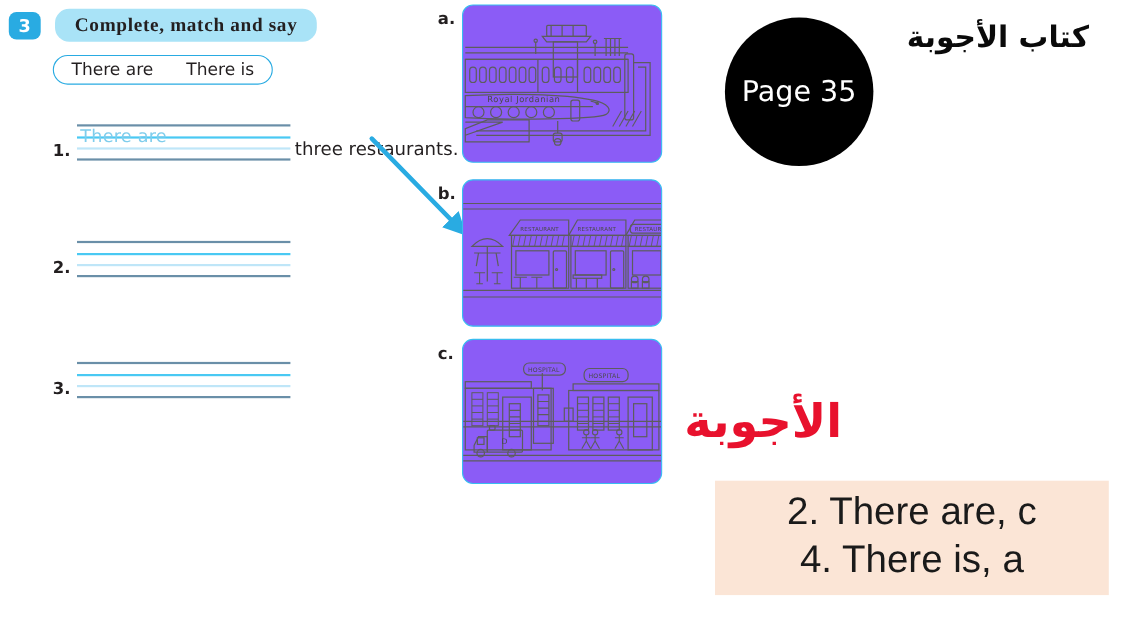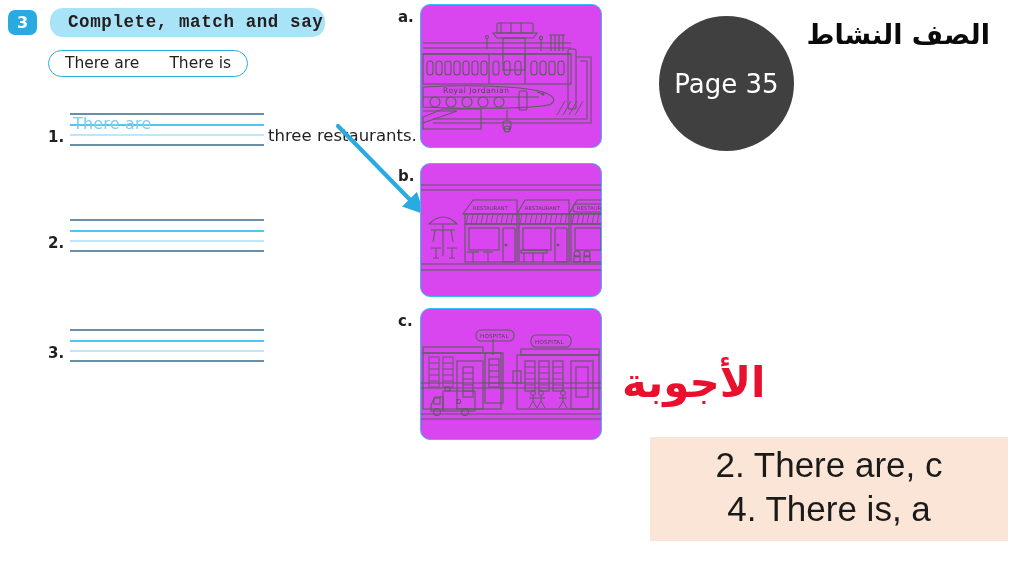--- a/index.html
+++ b/index.html
@@ -39,26 +39,26 @@
     font-weight: bold;
     font-size: 16px;
     display: flex;
     align-items: center;
     justify-content: center;
     font-family: "DejaVu Sans", sans-serif;
   }
   #exercise-title-pill {
     background: #A9E3F7;
     border-radius: 13px;
-    padding: 4px 2px 5px 18px;
+    padding: 4px 18px 5px 18px;
     font-weight: bold;
     font-size: 17.5px;
     letter-spacing: 0.6px;
     color: #231f20;
-    font-family: Liberation Mono, monospace;
+    font-family: Liberation Serif, serif;
   }
 
   #word-bank-pill {
     position: absolute;
     left: 48px; top: 50px;
     border: 1.6px solid #29ABE2;
     border-radius: 14px;
     background: #ffffff;
     padding: 3px 16px 4px 16px;
     display: flex;
@@ -145,34 +145,34 @@
     font-weight: bold;
     font-size: 15px;
     color: #231f20;
     font-family: "DejaVu Sans", sans-serif;
     width: 22px;
     padding-top: 4px;
   }
   .picture-panel {
     border: 1.8px solid #38BDF0;
     border-radius: 10px;
-    background: #d946ef;
+    background: #8b5cf6;
     overflow: hidden;
   }
   #panel-a .picture-panel-box { width: 180px; height: 142px; }
   #panel-b .picture-panel-box { width: 180px; height: 132px; }
   #panel-c .picture-panel-box { width: 180px; height: 130px; }
 
   
   #page-badge {
     position: absolute;
     left: 659px; top: 16px;
     width: 135px; height: 135px;
     border-radius: 50%;
-    background: #404040;
+    background: #000000;
     color: #ffffff;
     display: flex;
     align-items: center;
     justify-content: center;
     font-size: 26px;
     font-family: "DejaVu Sans", sans-serif;
   }
 
   #grade-labels {
     position: absolute;
@@ -567,21 +567,21 @@
           <text x="35" y="95" font-size="7">D</text>
         </g>
       </svg>
     </div>
   </div>
 </div>
 
 <div id="page-badge">Page 35</div>
 
 <div id="grade-labels">
-  <div class="grade-line">الصف النشاط</div>
+  <div class="grade-line">كتاب الأجوبة</div>
 </div>
 
 <div id="answers-heading">الأجوبة</div>
 
 <div id="answers-box">
   <div class="answer-key-line">2. There are, c</div>
   <div class="answer-key-line">4. There is, a</div>
 </div>
 
 </body></html>

